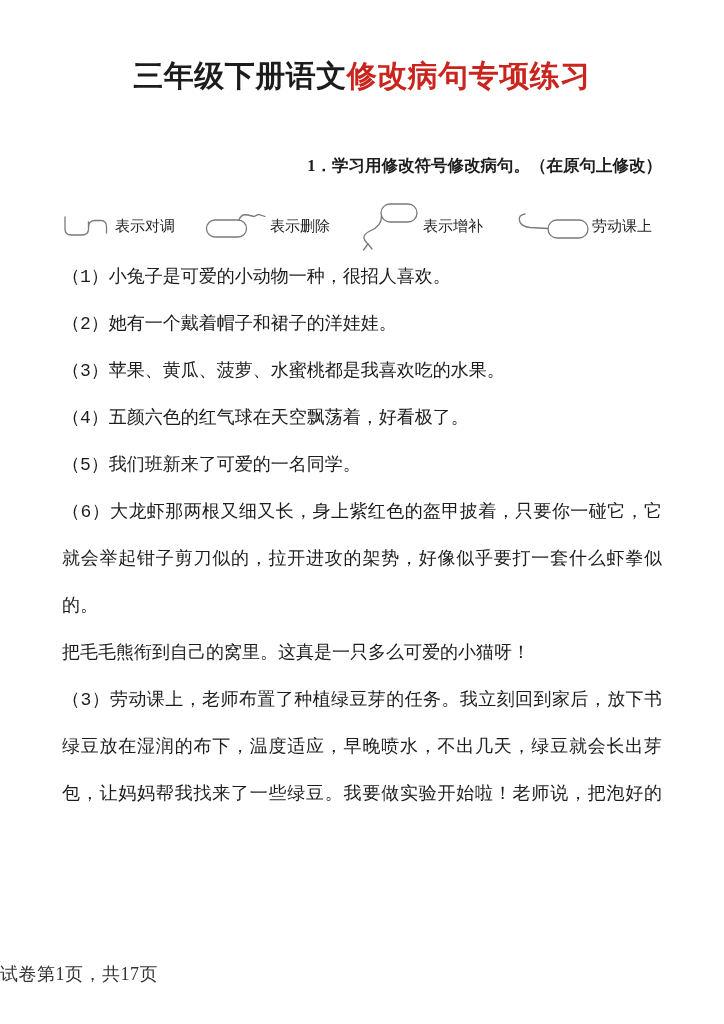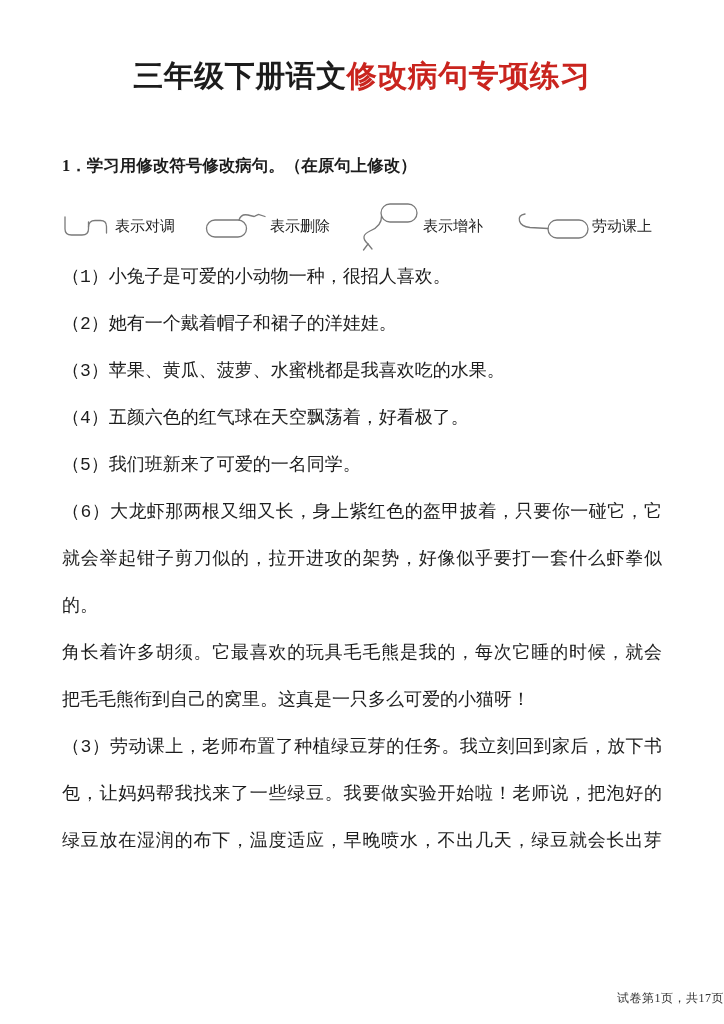--- a/index.html
+++ b/index.html
@@ -5,32 +5,32 @@
   html,body{margin:0;padding:0;}
   body{
     width:724px;height:1024px;background:#ffffff;position:relative;overflow:hidden;
     font-family:"Liberation Serif","DejaVu Serif",serif;
     color:var(--text,#1c1c1c);
   }
   .page{position:relative;height:100%;box-sizing:border-box;padding:0 62px;border-radius:32px;}
   .title{margin:0;padding-top:56px;height:40px;text-align:center;
          font-size:30px;font-weight:700;letter-spacing:.5px;line-height:40px;}
   .title .hl{color:var(--title-red,#c9241e);}
-  .q-heading{margin-top:58px;height:24px;line-height:24px;font-size:16.5px;font-weight:700;}
+  .q-heading{margin-top:58px;height:24px;line-height:24px;font-size:16.5px;font-weight:700;text-align:right;}
   .legend{margin-top:24px;height:48px;display:flex;align-items:center;gap:30px;}
   .legend-item{display:flex;align-items:center;gap:3px;}
   .legend-item svg{display:block;}
   .legend-item svg path,.legend-item svg rect{
     fill:none;stroke:var(--mark-stroke,#7a7a7a);stroke-width:1.3;stroke-linecap:round;}
   .legend-label{font-size:15px;color:#222;}
   .exercises{margin-top:4px;font-family:Liberation Mono, monospace;}
   .bodyline{height:47px;line-height:47px;font-size:18px;white-space:nowrap;}
   .bodyline.fill{white-space:normal;text-align:justify;text-align-last:justify;}
-  .footer{position:absolute;top:962px;left:0;width:100%;text-align:right;
-          font-size:12px;color:#333;letter-spacing:.5px;margin-top:28px;}
+  .footer{position:absolute;top:962px;left:0;width:100%;text-align:left;
+          font-size:18px;color:#333;letter-spacing:.5px;}
 </style>
 </head>
 <body>
 
 <div class="page">
 
   <h1 class="title"><span>三年级下册语文</span><span class="hl">修改病句专项练习</span></h1>
 
   <div class="q-heading">1．学习用修改符号修改病句。（在原句上修改）</div>
 
@@ -82,22 +82,21 @@
 
   <div class="exercises">
       <div class="bodyline">（1）小兔子是可爱的小动物一种，很招人喜欢。</div>
       <div class="bodyline">（2）她有一个戴着帽子和裙子的洋娃娃。</div>
       <div class="bodyline">（3）苹果、黄瓜、菠萝、水蜜桃都是我喜欢吃的水果。</div>
       <div class="bodyline">（4）五颜六色的红气球在天空飘荡着，好看极了。</div>
       <div class="bodyline">（5）我们班新来了可爱的一名同学。</div>
       <div class="bodyline fill">（6）大龙虾那两根又细又长，身上紫红色的盔甲披着，只要你一碰它，它</div>
       <div class="bodyline fill">就会举起钳子剪刀似的，拉开进攻的架势，好像似乎要打一套什么虾拳似</div>
       <div class="bodyline">的。</div>
-      <div class="bodyline fill">角长着许多胡须。它最喜欢的玩具毛毛熊是我的，每次它睡的时候，就会</div>
       <div class="bodyline">把毛毛熊衔到自己的窝里。这真是一只多么可爱的小猫呀！</div>
       <div class="bodyline fill">（3）劳动课上，老师布置了种植绿豆芽的任务。我立刻回到家后，放下书</div>
+      <div class="bodyline fill">绿豆放在湿润的布下，温度适应，早晚喷水，不出几天，绿豆就会长出芽</div>
       <div class="bodyline fill">包，让妈妈帮我找来了一些绿豆。我要做实验开始啦！老师说，把泡好的</div>
-      <div class="bodyline fill">绿豆放在湿润的布下，温度适应，早晚喷水，不出几天，绿豆就会长出芽</div>
     </div>
 
   <div class="footer">试卷第1页，共17页</div>
 
 </div>
 
 </body></html>

